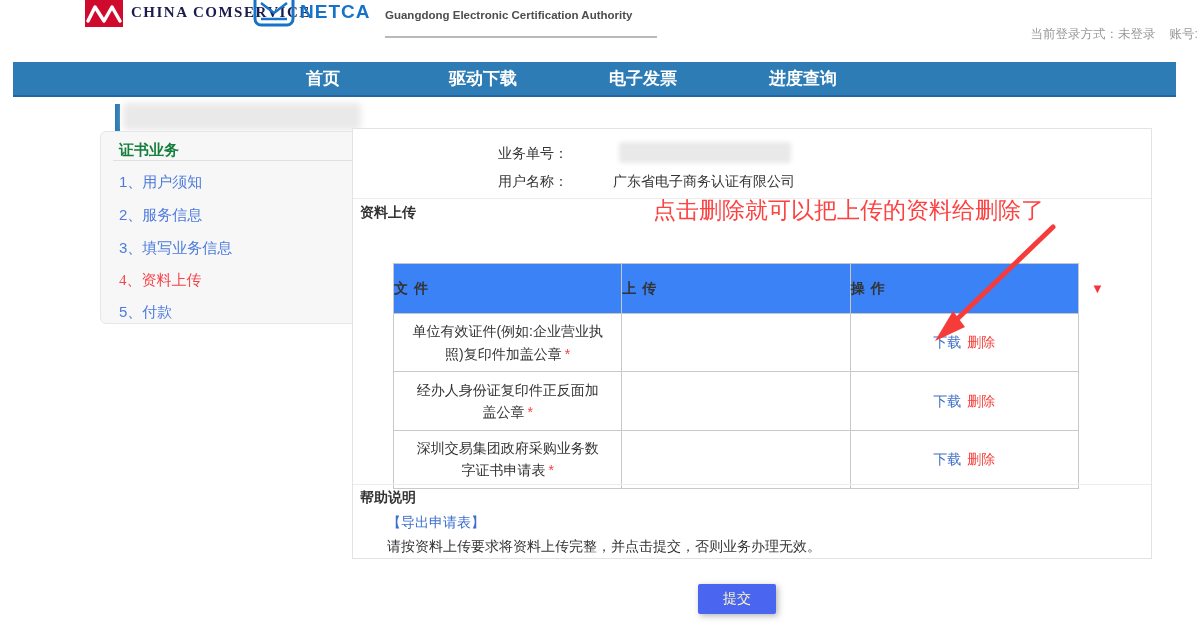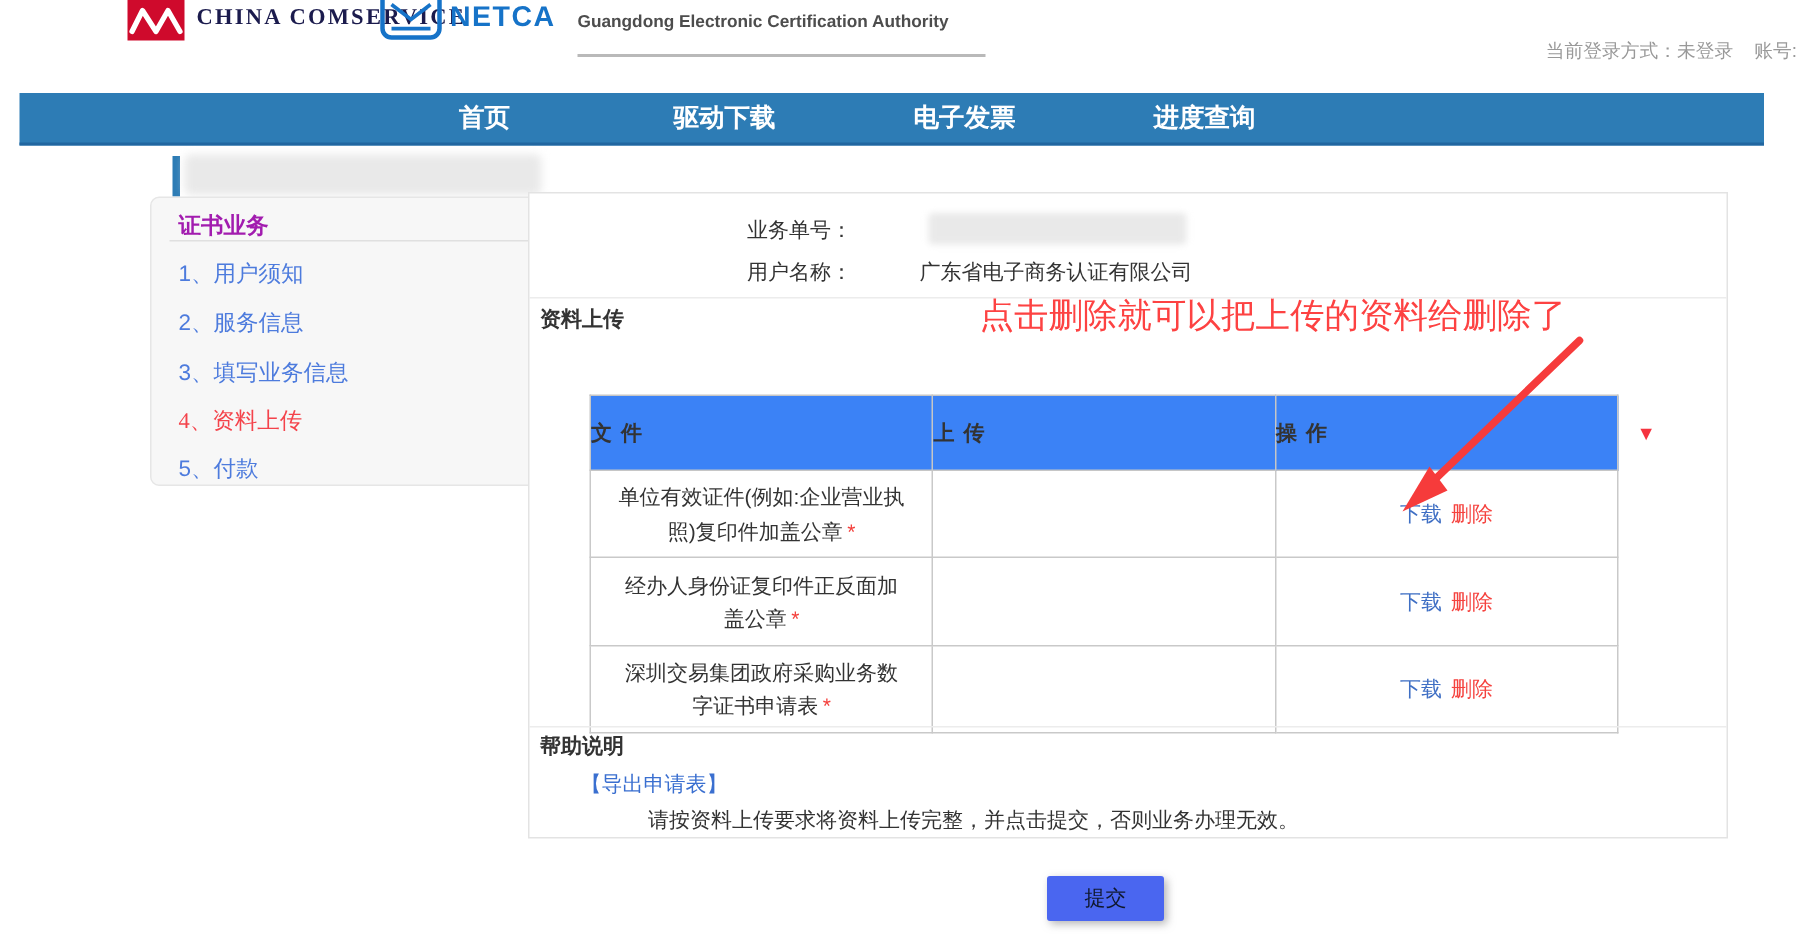--- a/index.html
+++ b/index.html
@@ -28,21 +28,21 @@
 
   
   .title-accent { position:absolute; left:115px; top:104px; width:5px; height:27px; background:#2d7cb5; }
   .title-redacted { position:absolute; left:123px; top:103px; width:238px; height:27px;
     background:#e9e9e9; border-radius:4px; filter:blur(3px); }
   .title-underline { position:absolute; left:120px; top:137px; width:1032px; height:1px; background:#a9a9a9; }
 
   
   .sidebar { position:absolute; left:100px; top:131px; width:268px; height:193px;
     background:#f7f7f7; border:1px solid #e6e6e6; border-radius:6px; }
-  .sidebar-title { position:absolute; left:18px; top:9px; font-size:15px; font-weight:bold; color:#a21caf; }
+  .sidebar-title { position:absolute; left:18px; top:9px; font-size:15px; font-weight:bold; color:#15803d; }
   .sidebar-divider { position:absolute; left:12px; top:28px; width:244px; height:1px; background:#e0e0e0; }
   .side-item { position:absolute; left:18px; font-size:15px; color:#4d7bdd; cursor:pointer; white-space:nowrap; }
   .side-item.active { color:#f4434b;font-family:Liberation Serif, serif; }
 
   
   .main-box { position:absolute; left:352px; top:128px; width:800px; height:431px;
     background:#fff; border:1px solid #e3e3e3; }
   .field-label { position:absolute; width:140px; text-align:right; font-size:14px; color:#333; }
   .field-value { position:absolute; font-size:14px; color:#333; }
   .redacted-val { position:absolute; left:266px; top:13px; width:172px; height:21px;
@@ -63,24 +63,24 @@
   .lnk-download { color:#3f6fc4; cursor:pointer; margin-right:6px; }
   .lnk-delete { color:#f5423e; cursor:pointer; }
 
   .red-triangle { position:absolute; left:738px; top:152px; font-size:13px; color:#f5333f; }
 
   .arrow-svg { position:absolute; left:548px; top:88px; pointer-events:none; }
 
   
   .help-title { position:absolute; left:7px; top:360px; font-size:14px; font-weight:bold; color:#333; }
   .export-link { position:absolute; left:34px; top:385px; font-size:14px; color:#3a6fd0; cursor:pointer; }
-  .help-note { position:absolute; left:34px; top:409px; font-size:14px; color:#333; white-space:nowrap;margin-left:45px; }
+  .help-note { position:absolute; left:34px; top:409px; font-size:14px; color:#333; white-space:nowrap; }
 
   .submit-btn { position:absolute; left:698px; top:584px; width:78px; height:30px;
-    background:#4a66f0; color:#0f172a; font-size:14px; border:none; border-radius:2px;
+    background:#4a66f0; color:#fef9c3; font-size:14px; border:none; border-radius:2px;
     cursor:pointer; box-shadow:2px 2px 6px rgba(120,120,120,.55); font-family:"Liberation Sans", sans-serif; }
 </style>
 </head>
 <body>
 
 <div id="stage">
 
   <div class="top-header">
     <div class="logo-cc">
       <svg width="38" height="26" viewBox="0 0 38 26">

